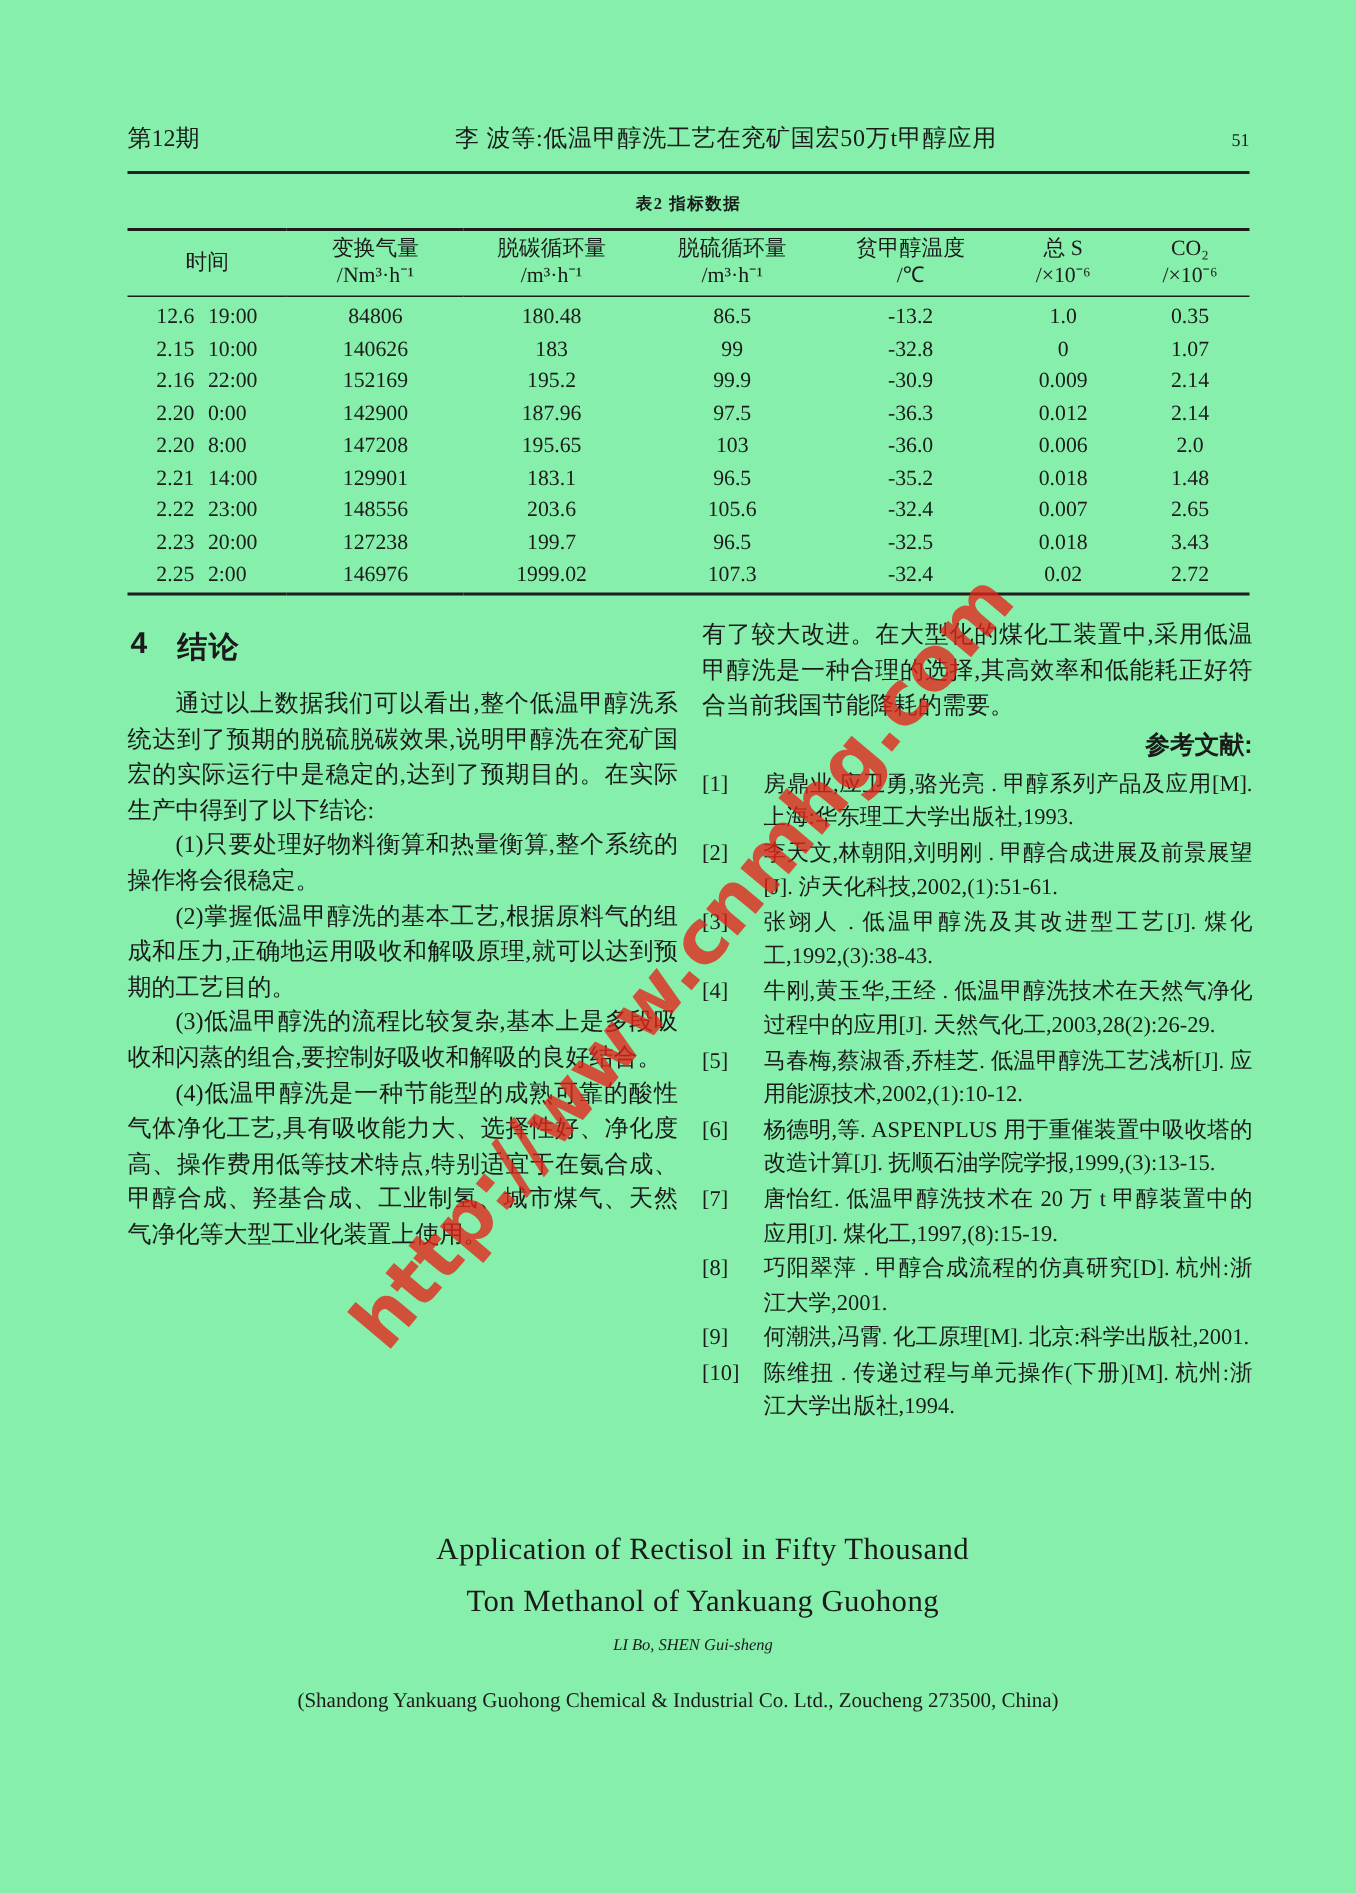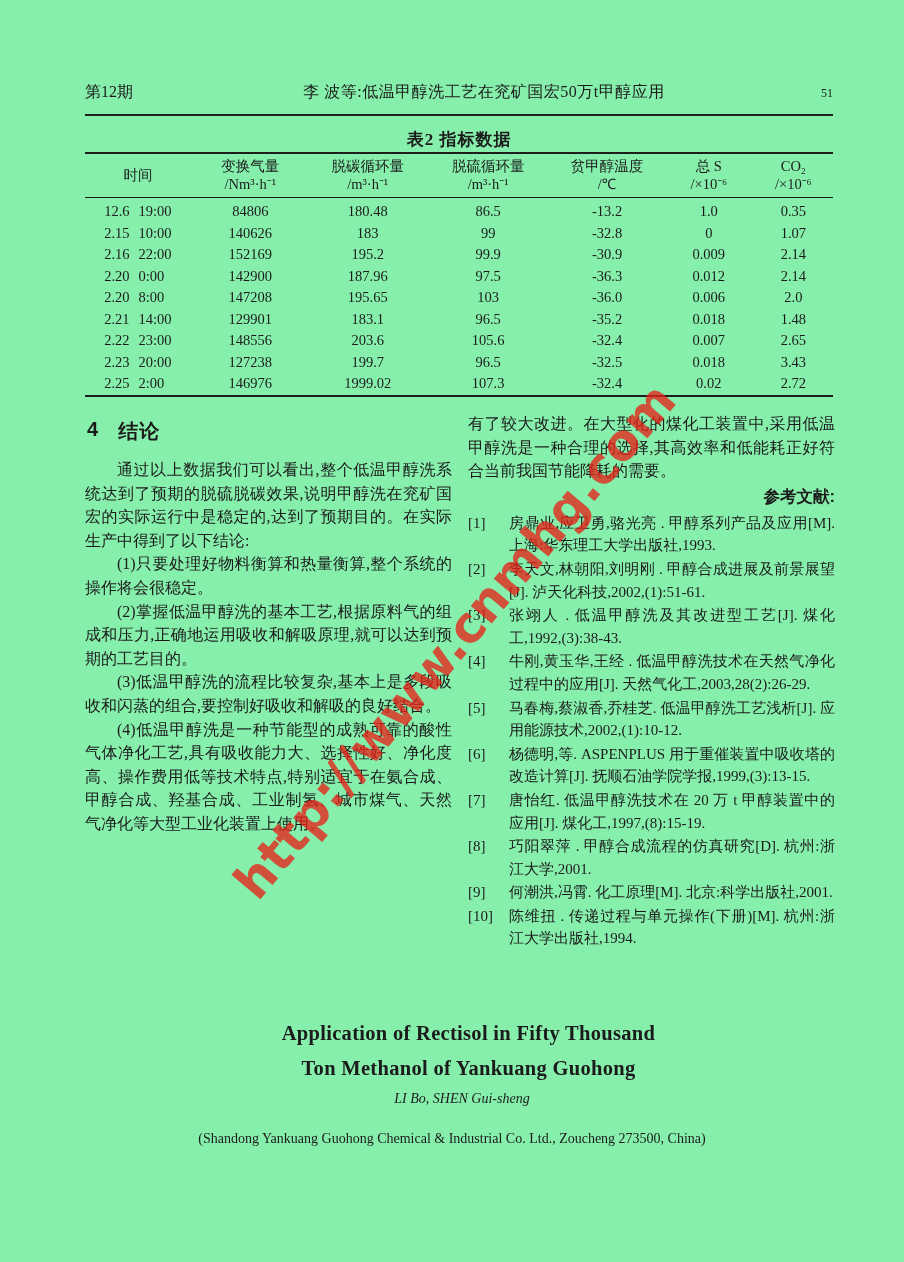--- a/index.html
+++ b/index.html
@@ -6,21 +6,21 @@
   .page{position:relative;width:904px;height:1262px;background:#86efac;overflow:hidden;
         font-family:"Liberation Serif",serif;color:#1b1b1b;}
   
   .hdr{position:absolute;top:82px;left:85px;width:748px;display:flex;align-items:baseline;
        justify-content:space-between;border-bottom:2px solid #222;padding-bottom:11px;font-size:16px;}
   .hdr .issue{width:140px;}
   .hdr .rtitle{flex:1;text-align:center;letter-spacing:.5px;}
   .hdr .pno{width:90px;text-align:right;font-size:12px;}
   
   .tcap{position:absolute;top:128px;left:85px;width:748px;text-align:center;
-        font-size:17px;font-weight:bold;letter-spacing:1px;}
+        font-size:11px;font-weight:bold;letter-spacing:1px;}
   table.data{position:absolute;top:152px;left:85px;width:748px;border-collapse:collapse;
         border-top:2.5px solid #1d1d1d;border-bottom:2.5px solid #1d1d1d;}
   table.data th{border-bottom:1.5px solid #1d1d1d;font-weight:normal;font-size:14.5px;
         padding:3px 0 4px;line-height:18px;text-align:center;}
   table.data td{font-size:14.5px;text-align:center;height:21.5px;padding:0;line-height:21.5px;}
   table.data td.time-cell .dt{display:inline-block;width:36px;text-align:right;margin-right:9px;}
   table.data td.time-cell .tm{display:inline-block;width:44px;text-align:left;}
   tbody tr:first-child td{padding-top:3px;}
   
   .cols{position:absolute;top:412px;left:85px;width:750px;display:flex;gap:16px;}
@@ -28,22 +28,22 @@
   .sec-h{display:flex;gap:19px;font-size:20px;font-weight:bold;margin:6px 0 13px 2px;
         font-family:"Liberation Sans",sans-serif;letter-spacing:1px;}
   .col p{margin:0;font-size:16px;line-height:23.6px;text-align:justify;text-justify:inter-character;}
   .col p.ind{text-indent:2em;}
   .refs-h{font-size:16.5px;font-weight:bold;margin:3px 0 4px 0;font-family:"Liberation Sans",sans-serif;text-align:right;}
   .ref{display:flex;margin-bottom:1px;}
   .ref .num{width:41px;flex-shrink:0;font-size:15px;line-height:22.6px;}
   .ref .txt{flex:1;font-size:15px;line-height:22.6px;text-align:justify;}
   
   .eng{position:absolute;top:1016px;left:0;width:904px;text-align:center;}
-  .eng .t1,.eng .t2{font-size:20.5px;font-weight:bold;line-height:35px;letter-spacing:.3px;padding-left:33px;}
-  .eng .auth{font-size:14px;font-style:italic;margin-top:5px;padding-left:20px;}
+  .eng .t1,.eng .t2{font-size:20.5px;font-weight:normal;line-height:35px;letter-spacing:.3px;padding-left:33px;}
+  .eng .auth{font-size:11px;font-style:italic;margin-top:5px;padding-left:20px;}
   .eng .aff{font-size:14px;margin-top:24px;}
   
   .wm{position:absolute;left:128px;top:612px;white-space:nowrap;pointer-events:none;
       font-family:"DejaVu Sans",sans-serif;font-weight:600;font-size:50px;
       color:rgba(229,33,24,0.78);transform:rotate(-50deg);z-index:5;}
 </style>
 </head>
 <body>
 
 <div class="page">

